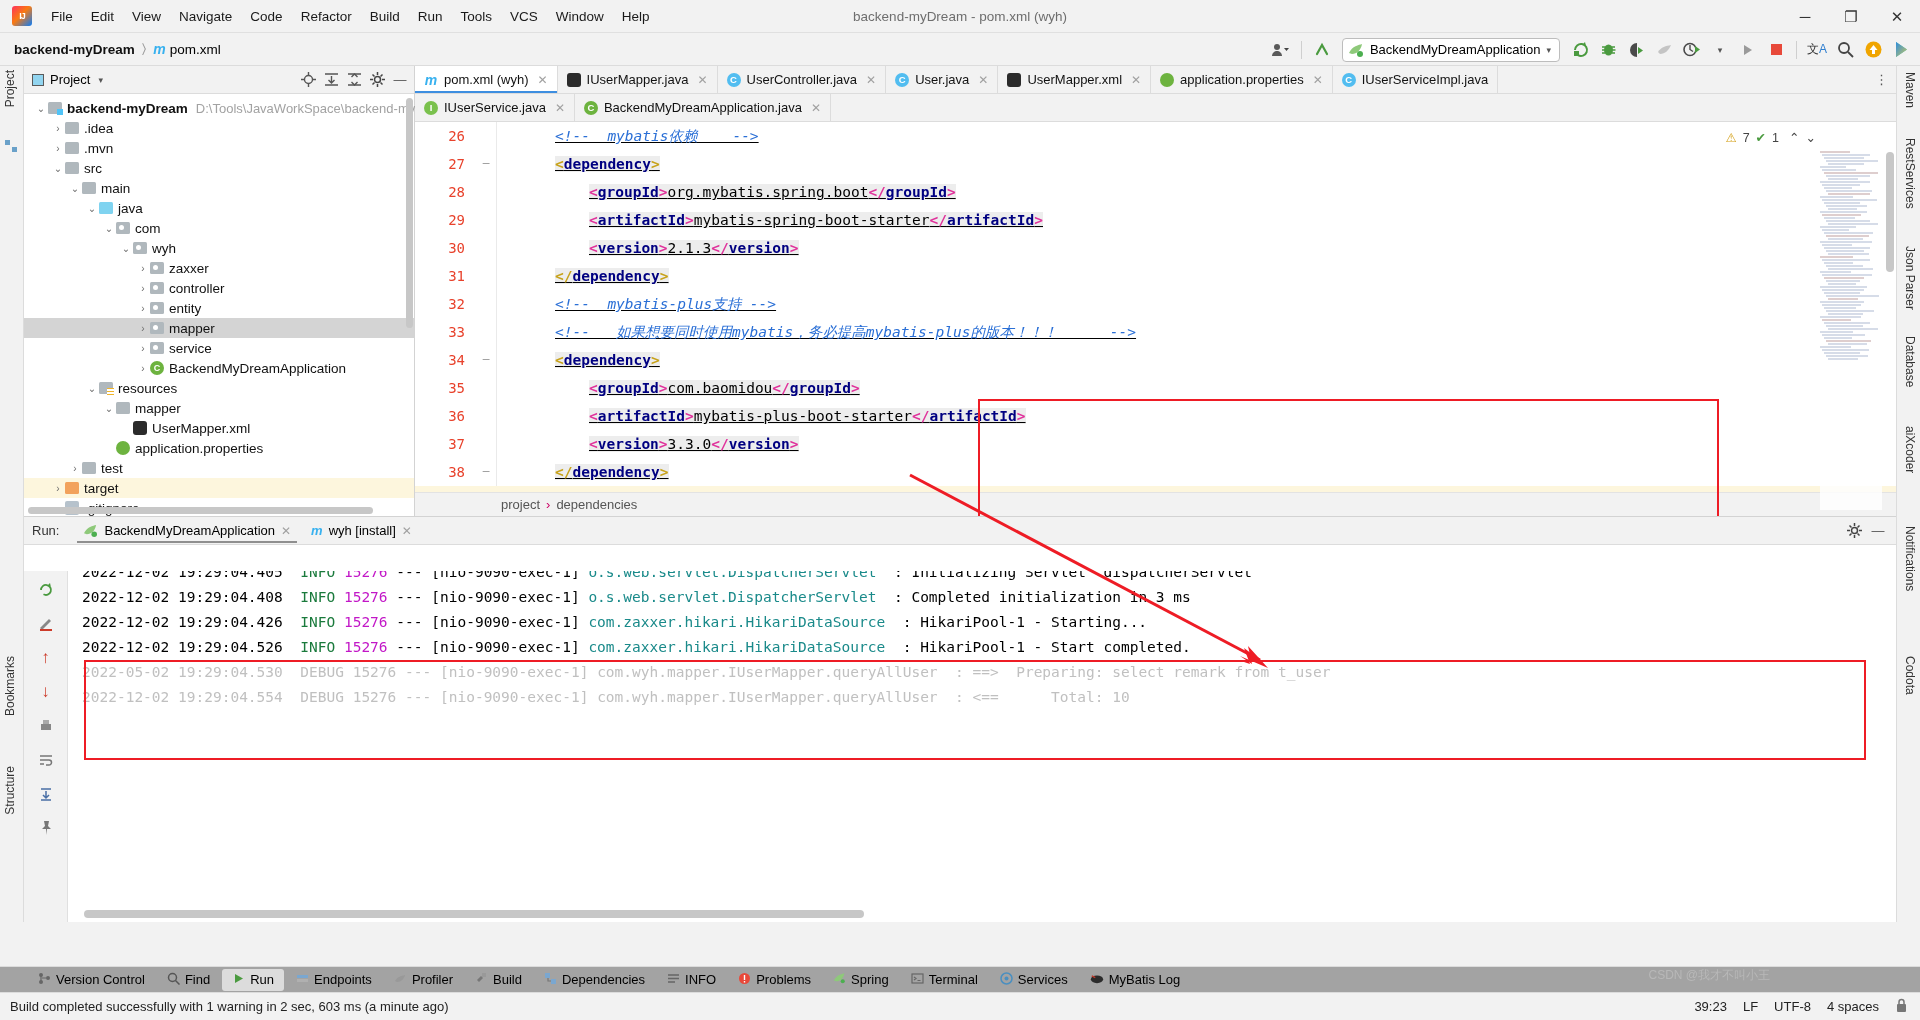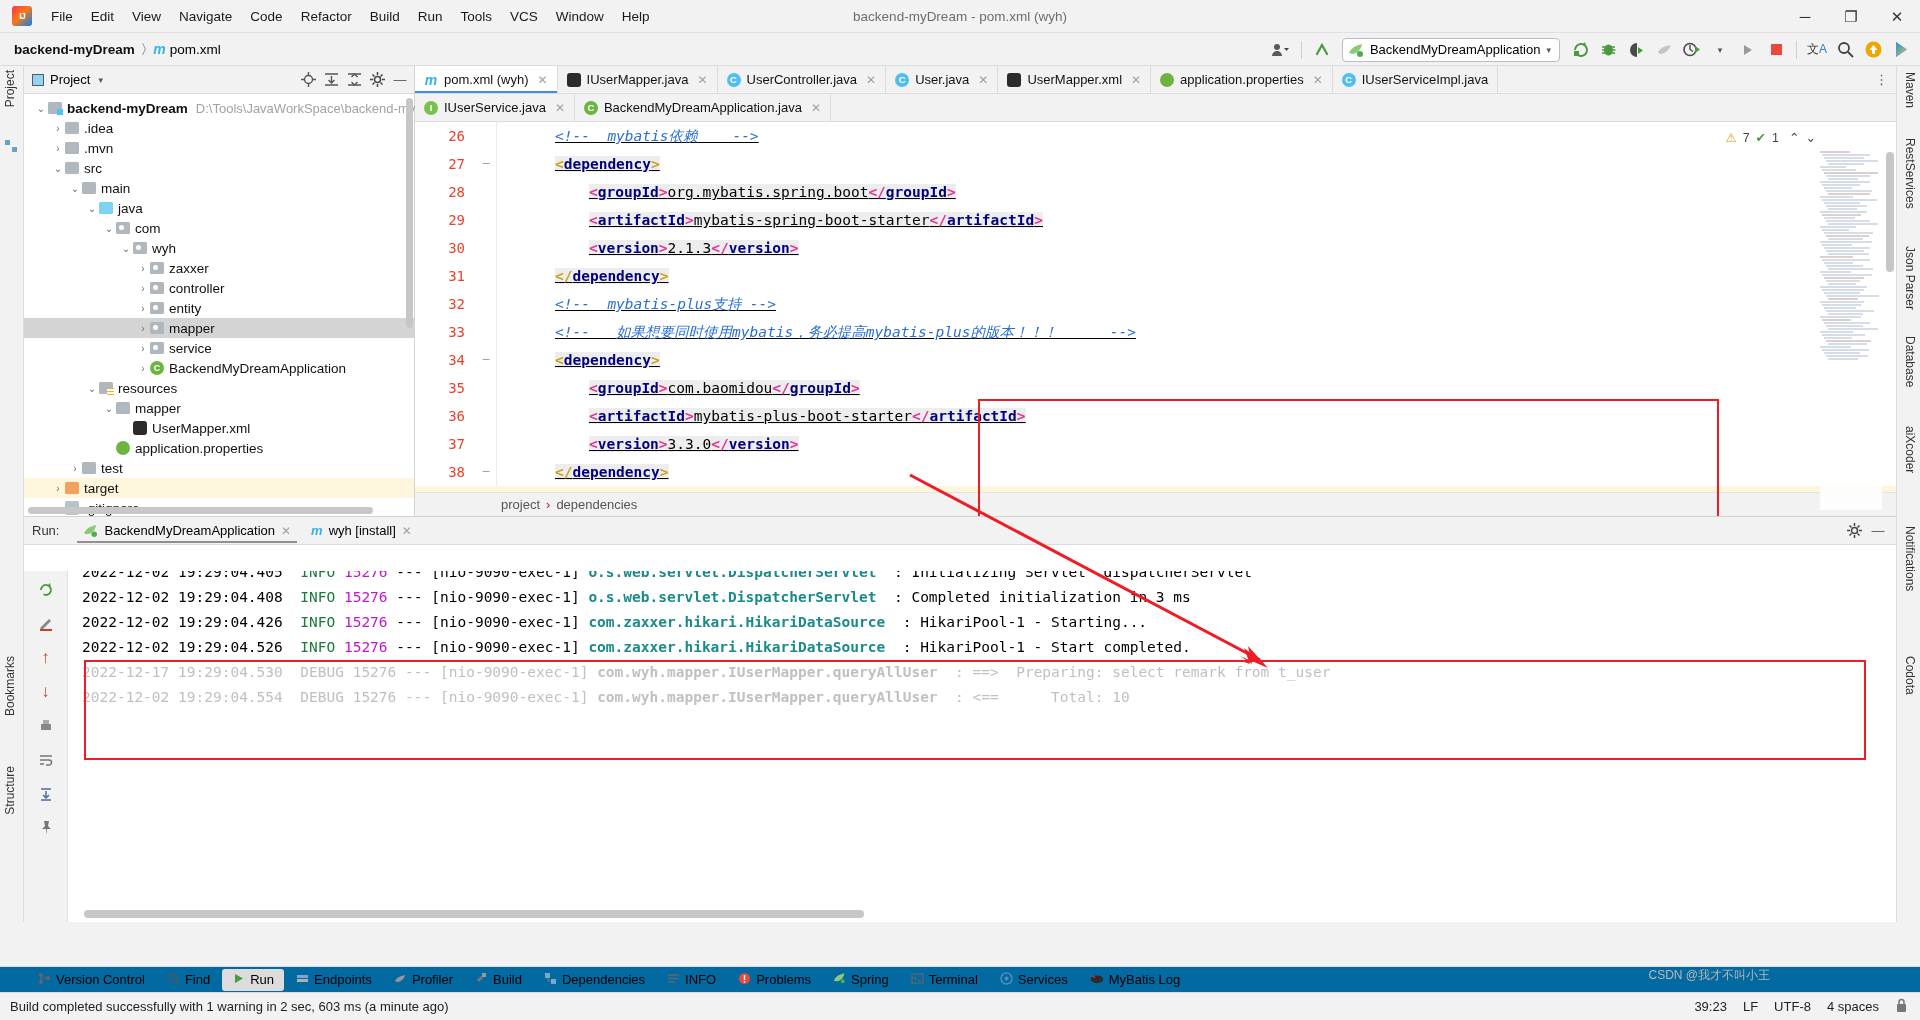--- a/index.html
+++ b/index.html
@@ -266,40 +266,40 @@
     background:#fff; overflow:hidden;
     font-family:"DejaVu Sans Mono","Liberation Mono",monospace;
     font-size:14.5px; line-height:25px; padding-left:14px; padding-top:2px;
   }
   .logline { white-space:pre; height:25px; }
   .lg-ts { color:#000; }
   .lg-info { color:#1a7a3c; }
   .lg-pid { color:#c217c7; }
   .lg-dash { color:#000; }
   .lg-thread { color:#000; }
-  .lg-cls { color:#1a8a8a;font-weight:bold; }
+  .lg-cls { color:#1a8a8a; }
   .lg-msg { color:#000; }
   .logline.dim { color:#c0c0c0; }
   .logline.dim * { color:#c0c0c0 !important; }
 
   .redbox-console {
     position:absolute; left:84px; top:660px; width:1782px; height:100px;
     border:2.5px solid #ee1c25; pointer-events:none; z-index:9;
   }
   .red-arrow { position:absolute; z-index:8; pointer-events:none; }
 
   .console-hscroll {
     position:absolute; left:60px; bottom:4px; height:8px; width:780px;
     background:#c7c7c7; border-radius:4px;
   }
 
   
   .bottombar {
     position:absolute; left:0; bottom:28px; width:1920px; height:26px;
-    background:#0369a1; border-top:1px solid #dcdcdc;
+    background:#a3a3a3; border-top:1px solid #dcdcdc;
     display:flex; align-items:center; padding-left:28px; gap:2px; font-size:13px;
   }
   .bb-item { display:flex; align-items:center; gap:5px; padding:3px 10px; cursor:default; border-radius:3px; }
   .bb-item.active { background:#dcdcdc; }
 
   
   .statusbar {
     position:absolute; left:0; bottom:0; width:1920px; height:28px;
     background:#f2f2f2; border-top:1px solid #dcdcdc;
     display:flex; align-items:center; font-size:13px; color:#222; padding-left:10px;
@@ -876,21 +876,21 @@
             <path d="M6 1h5l-1 5 3 3H9v6l-1-6H4l3-3z" fill="#777"></path>
           </svg>
       </div>
     </div>
 
     <div class="console-body" id="console">
         <div class="logline" style="margin-top: -13px;"><span class="lg-ts">2022-12-02 19:29:04.405</span>  <span class="lg-info">INFO</span> <span class="lg-pid">15276</span> <span class="lg-dash">---</span> <span class="lg-thread">[nio-9090-exec-1]</span> <span class="lg-cls">o.s.web.servlet.DispatcherServlet</span>  <span class="lg-msg">: Initializing Servlet 'dispatcherServlet'</span></div>
         <div class="logline"><span class="lg-ts">2022-12-02 19:29:04.408</span>  <span class="lg-info">INFO</span> <span class="lg-pid">15276</span> <span class="lg-dash">---</span> <span class="lg-thread">[nio-9090-exec-1]</span> <span class="lg-cls">o.s.web.servlet.DispatcherServlet</span>  <span class="lg-msg">: Completed initialization in 3 ms</span></div>
         <div class="logline"><span class="lg-ts">2022-12-02 19:29:04.426</span>  <span class="lg-info">INFO</span> <span class="lg-pid">15276</span> <span class="lg-dash">---</span> <span class="lg-thread">[nio-9090-exec-1]</span> <span class="lg-cls">com.zaxxer.hikari.HikariDataSource</span>  <span class="lg-msg">: HikariPool-1 - Starting...</span></div>
         <div class="logline"><span class="lg-ts">2022-12-02 19:29:04.526</span>  <span class="lg-info">INFO</span> <span class="lg-pid">15276</span> <span class="lg-dash">---</span> <span class="lg-thread">[nio-9090-exec-1]</span> <span class="lg-cls">com.zaxxer.hikari.HikariDataSource</span>  <span class="lg-msg">: HikariPool-1 - Start completed.</span></div>
-        <div class="logline dim"><span class="lg-ts">2022-12-17 19:29:04.530</span>  <span class="lg-info">DEBUG</span> <span class="lg-pid">15276</span> <span class="lg-dash">---</span> <span class="lg-thread">[nio-9090-exec-1]</span> <span class="lg-cls">com.wyh.mapper.IUserMapper.queryAllUser</span>  <span class="lg-msg">: ==&gt;  Preparing: select remark from t_user</span></div>
+        <div class="logline dim"><span class="lg-ts">2022-05-02 19:29:04.530</span>  <span class="lg-info">DEBUG</span> <span class="lg-pid">15276</span> <span class="lg-dash">---</span> <span class="lg-thread">[nio-9090-exec-1]</span> <span class="lg-cls">com.wyh.mapper.IUserMapper.queryAllUser</span>  <span class="lg-msg">: ==&gt;  Preparing: select remark from t_user</span></div>
         <div class="logline dim"><span class="lg-ts">2022-12-02 19:29:04.554</span>  <span class="lg-info">DEBUG</span> <span class="lg-pid">15276</span> <span class="lg-dash">---</span> <span class="lg-thread">[nio-9090-exec-1]</span> <span class="lg-cls">com.wyh.mapper.IUserMapper.queryAllUser</span>  <span class="lg-msg">: &lt;==      Total: 10</span></div>
       </div>
     <div class="console-hscroll"></div>
   </div>
 
   <div class="redbox-console"></div>
 
   <svg class="red-arrow" style="left:900px; top:460px; width:420px; height:230px;">
     <line x1="10" y1="15" x2="360" y2="200" stroke="#ee1c25" stroke-width="3"></line>
     <path d="M360 200 L344 188 L350 204 L338 200 Z" fill="#ee1c25"></path>

